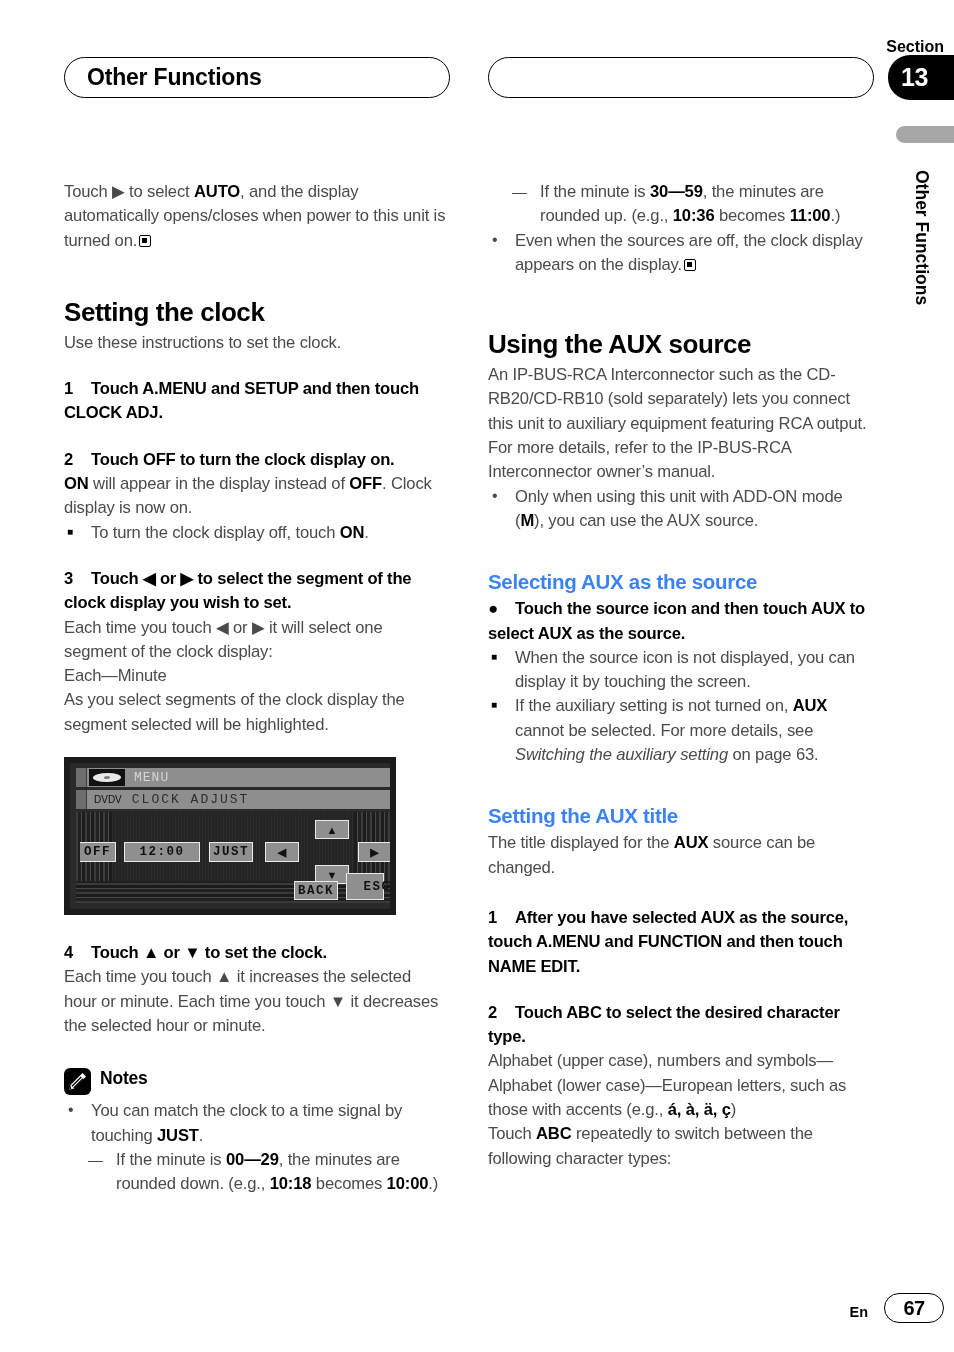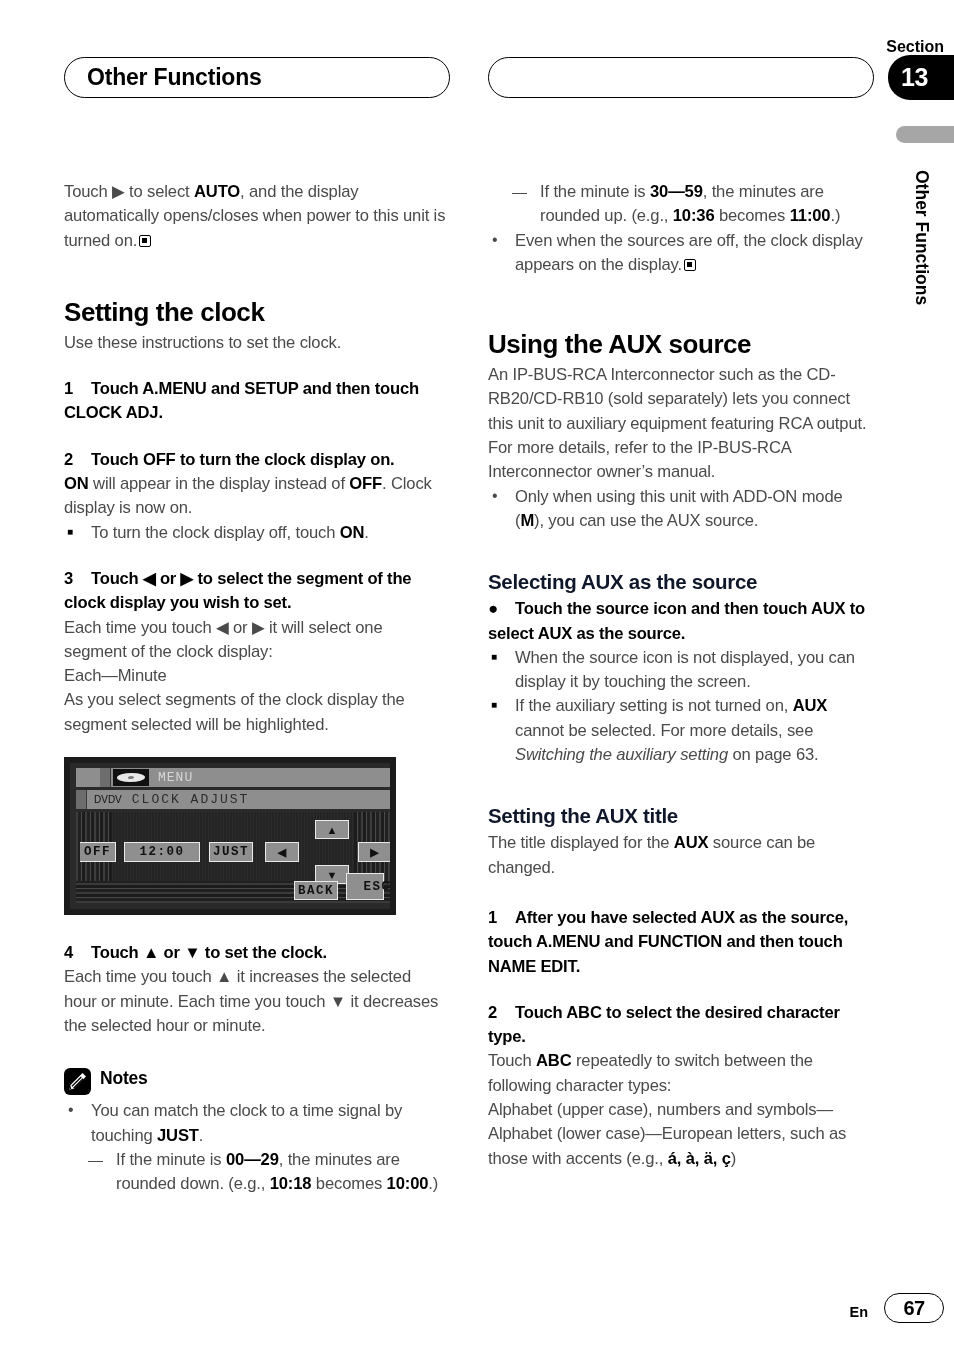--- a/index.html
+++ b/index.html
@@ -111,21 +111,21 @@
     font-size: 26px;
     font-weight: bold;
     color: #000;
     letter-spacing: -0.45px;
     line-height: 30px;
     margin-bottom: 4px;
   }
   h3.h-sub {
     font-size: 20.5px;
     font-weight: bold;
-    color: #0f172a;
+    color: #3b82f6;
     letter-spacing: -0.3px;
     line-height: 25px;
     margin-bottom: 3px;
   }
   .step {
     font-size: 16.6px;
     line-height: 24.3px;
     font-weight: bold;
     color: #000;
     letter-spacing: -0.2px;
@@ -243,21 +243,20 @@
     background: #2a2a2a;
     overflow: hidden;
   }
   .fig-menubar {
     position: absolute;
     left: 6px; top: 5px;
     width: 314px; height: 19px;
     background: #8e8e8e;
     display: flex;
     align-items: center;
-    padding-left: 24px;
   }
   .fig-menubar .leftcell {
     width: 11px; height: 19px;
     background: #6d6d6d;
     border-right: 1px solid #3d3d3d;
   }
   .disc-icon {
     width: 36px; height: 17px;
     background: #111;
     margin-left: 2px;
@@ -520,21 +519,21 @@
   <h3 class="h-sub">Setting the AUX title</h3>
   <p class="body-text"><span>The title displayed for the </span><b>AUX</b><span> source can be changed.</span></p>
 
   <div class="sp-26"></div>
 
   <p class="step hang-step"><span class="num">1</span><span>After you have selected AUX as the source, touch A.MENU and FUNCTION and then touch NAME EDIT.</span></p>
 
   <div class="sp-22"></div>
 
   <p class="step hang-step"><span class="num">2</span><span>Touch ABC to select the desired character type.</span></p>
+  <p class="body-text"><span>Alphabet (upper case), numbers and symbols—Alphabet (lower case)—European letters, such as those with accents (e.g., </span><b>á, à, ä, ç</b><span>)</span></p>
   <p class="body-text"><span>Touch </span><b>ABC</b><span> repeatedly to switch between the following character types:</span></p>
-  <p class="body-text"><span>Alphabet (upper case), numbers and symbols—Alphabet (lower case)—European letters, such as those with accents (e.g., </span><b>á, à, ä, ç</b><span>)</span></p>
 
 </div>
 
 <div class="footer">
   <div class="lang">En</div>
   <div class="page-pill">67</div>
 </div>
 
 </body></html>

